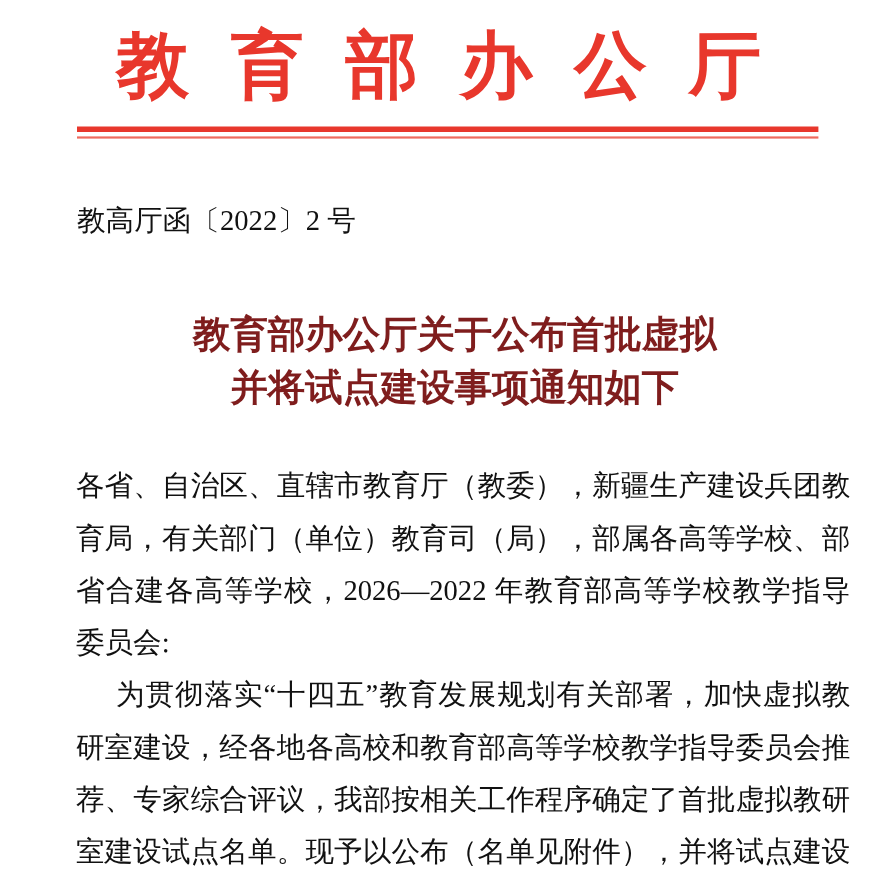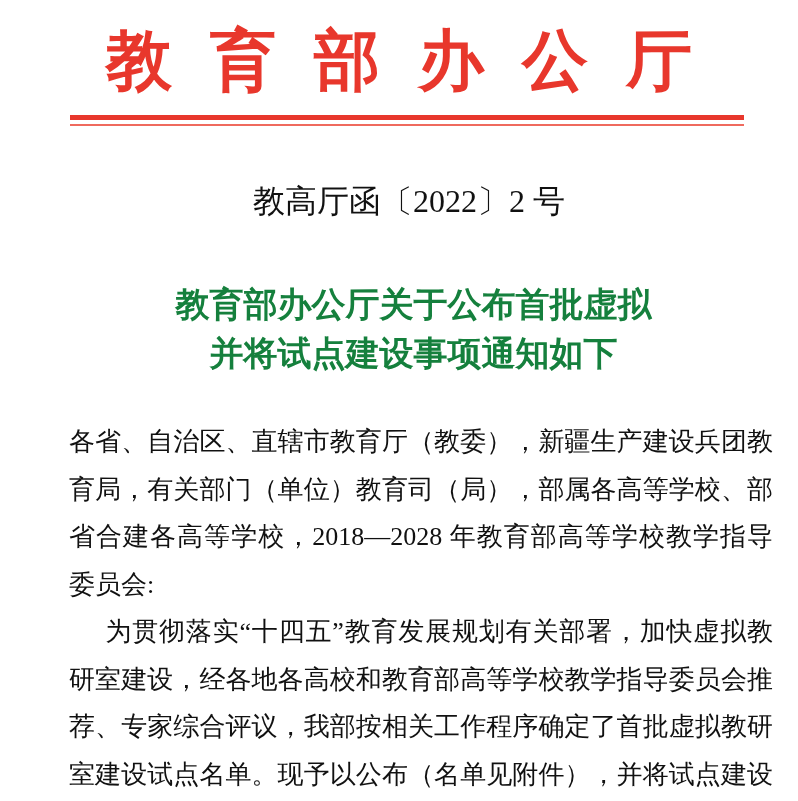--- a/index.html
+++ b/index.html
@@ -43,33 +43,33 @@
   }
   .rule-thin {
     height: 2px;
     background: #ef6a5e;
     margin-top: 4px;
   }
   
   .doc-number {
     width: 678px;
     margin: 60px 0 0 70px;
-    text-align: center;
-    font-size: 32px;
+    text-align: left;
+    font-size: 26px;
     line-height: 30px;
     color: #111111;
   }
   
   .doc-title {
     margin-top: 64px;
     text-align: center;
     font-size: 34px;
     line-height: 49px;
     font-weight: bold;
-    color: #15803d;
+    color: #7f1d1d;
     padding-left: 29px;
   }
   
   .body-text {
     margin: 40px 25px 0 69px;
     font-size: 26px;
     line-height: 47.5px;
     text-align: justify;
     color: #111111;
   }
@@ -96,17 +96,17 @@
   </div>
 
   <div class="doc-number">教高厅函〔2022〕2 号</div>
 
   <div class="doc-title">
     <div>教育部办公厅关于公布首批虚拟</div>
     <div>并将试点建设事项通知如下</div>
   </div>
 
   <div class="body-text">
-    <p>各省、自治区、直辖市教育厅（教委），新疆生产建设兵团教育局，有关部门（单位）教育司（局），部属各高等学校、部省合建各高等学校，2018—2028 年教育部高等学校教学指导委员会:</p>
+    <p>各省、自治区、直辖市教育厅（教委），新疆生产建设兵团教育局，有关部门（单位）教育司（局），部属各高等学校、部省合建各高等学校，2026—2022 年教育部高等学校教学指导委员会:</p>
     <p class="indented">为贯彻落实“十四五”教育发展规划有关部署，加快虚拟教研室建设，经各地各高校和教育部高等学校教学指导委员会推荐、专家综合评议，我部按相关工作程序确定了首批虚拟教研室建设试点名单。现予以公布（名单见附件），并将试点建设事项通知如下。</p>
   </div>
 
 </div>
 
 </body></html>

